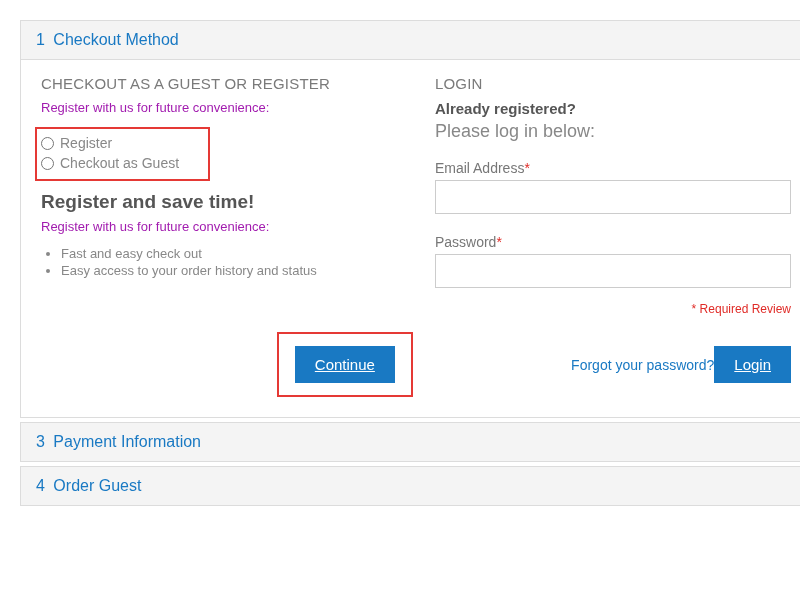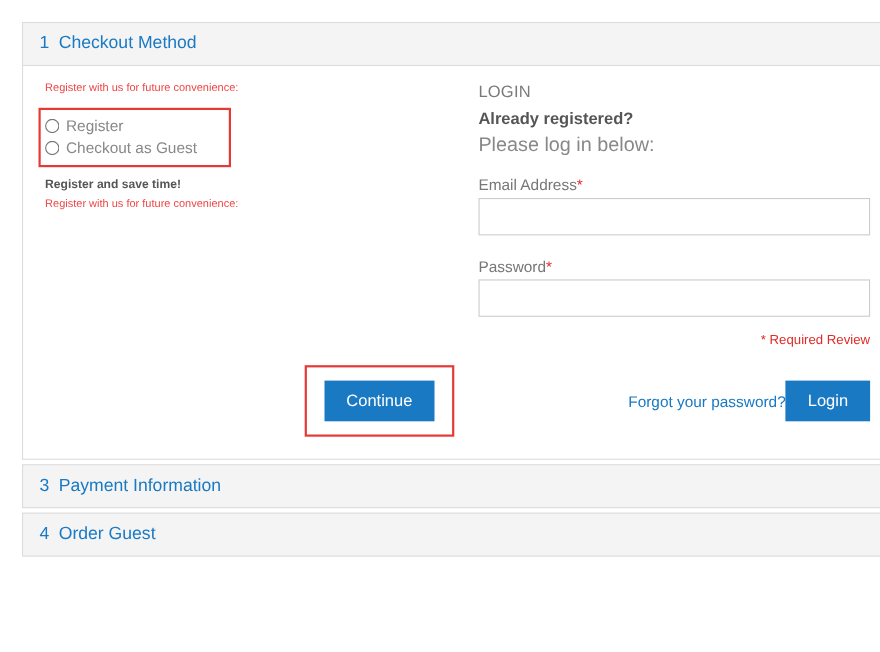--- a/index.html
+++ b/index.html
@@ -49,22 +49,22 @@
     .col-right { flex: 1; }
     .section-title {
       font-size: 15px;
       color: #7a7a7a;
       font-weight: 400;
       letter-spacing: 0.2px;
       margin-bottom: 8px;
       text-transform: uppercase;
     }
     .subtext {
-      color: #ef4444;
-      font-size: 10px;
+      color: #a21caf;
+      font-size: 13px;
       margin-bottom: 12px;
     }
     .radio-group {
       border: 2px solid #e53935;
       padding: 4px 6px 6px 4px;
       margin-left: -6px;
       margin-bottom: 10px;
       width: fit-content;
       min-width: 175px;
     }
@@ -79,21 +79,21 @@
     }
     .radio-row input[type="radio"] {
       width: 13px;
       height: 13px;
       cursor: pointer;
       accent-color: #888;
     }
     .bold-sub {
       font-weight: 600;
       color: #555;
-      font-size: 11px;
+      font-size: 19px;
       margin-bottom: 6px;
     }
     .benefits {
       list-style: disc;
       padding-left: 20px;
       color: #888;
       font-size: 13px;
     }
     .benefits li { margin-bottom: 2px; }
     .login-sub {
@@ -148,20 +148,21 @@
       justify-content: flex-end;
     }
     .btn {
       background: #1979c3;
       color: #fff;
       border: none;
       padding: 10px 20px;
       font-size: 15px;
       cursor: pointer;
       font-family: inherit;
+      text-decoration: underline;
     }
     .btn-continue-wrap {
       border: 2px solid #e53935;
       padding: 12px 16px;
       display: inline-block;
     }
     .link {
       color: #1979c3;
       text-decoration: none;
       font-size: 14px;
@@ -180,35 +181,40 @@
 <div class="accordion">
 
   <div class="accordion-header">
     <span class="step-num">1</span>
     <span>Checkout Method</span>
   </div>
 
   <div class="accordion-body">
     <div class="columns">
       <div class="col col-left">
+        <div class="section-title">CHECKOUT AS A GUEST OR REGISTER</div>
         <div class="subtext">Register with us for future convenience:</div>
 
         <div class="radio-group">
           <label class="radio-row">
             <input type="radio" name="ctype" style="">
             <span>Register</span>
           </label>
           <label class="radio-row">
             <input type="radio" name="ctype" style="">
             <span>Checkout as Guest</span>
           </label>
         </div>
 
         <div class="bold-sub">Register and save time!</div>
         <div class="subtext">Register with us for future convenience:</div>
+        <ul class="benefits">
+          <li>Fast and easy check out</li>
+          <li>Easy access to your order history and status</li>
+        </ul>
       </div>
 
       <div class="col col-right">
         <div class="section-title">LOGIN</div>
         <div class="login-sub">Already registered?</div>
         <div class="login-note">Please log in below:</div>
 
         <div class="field-label">
           <span>Email Address</span><span class="req">*</span>
         </div>

